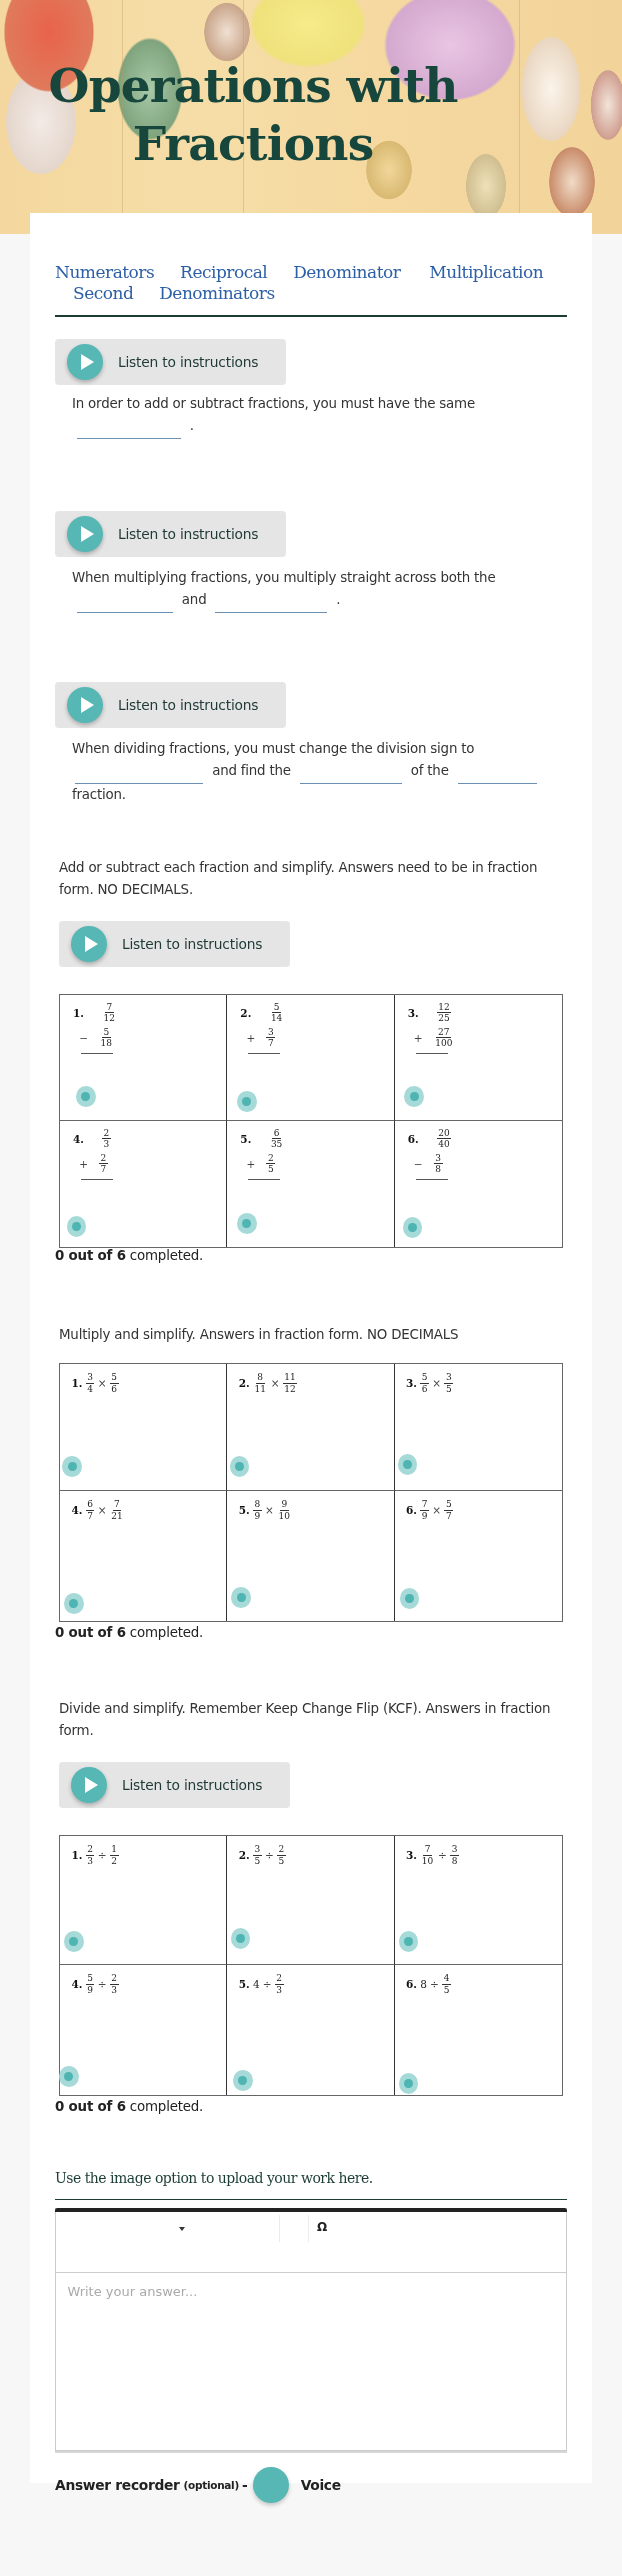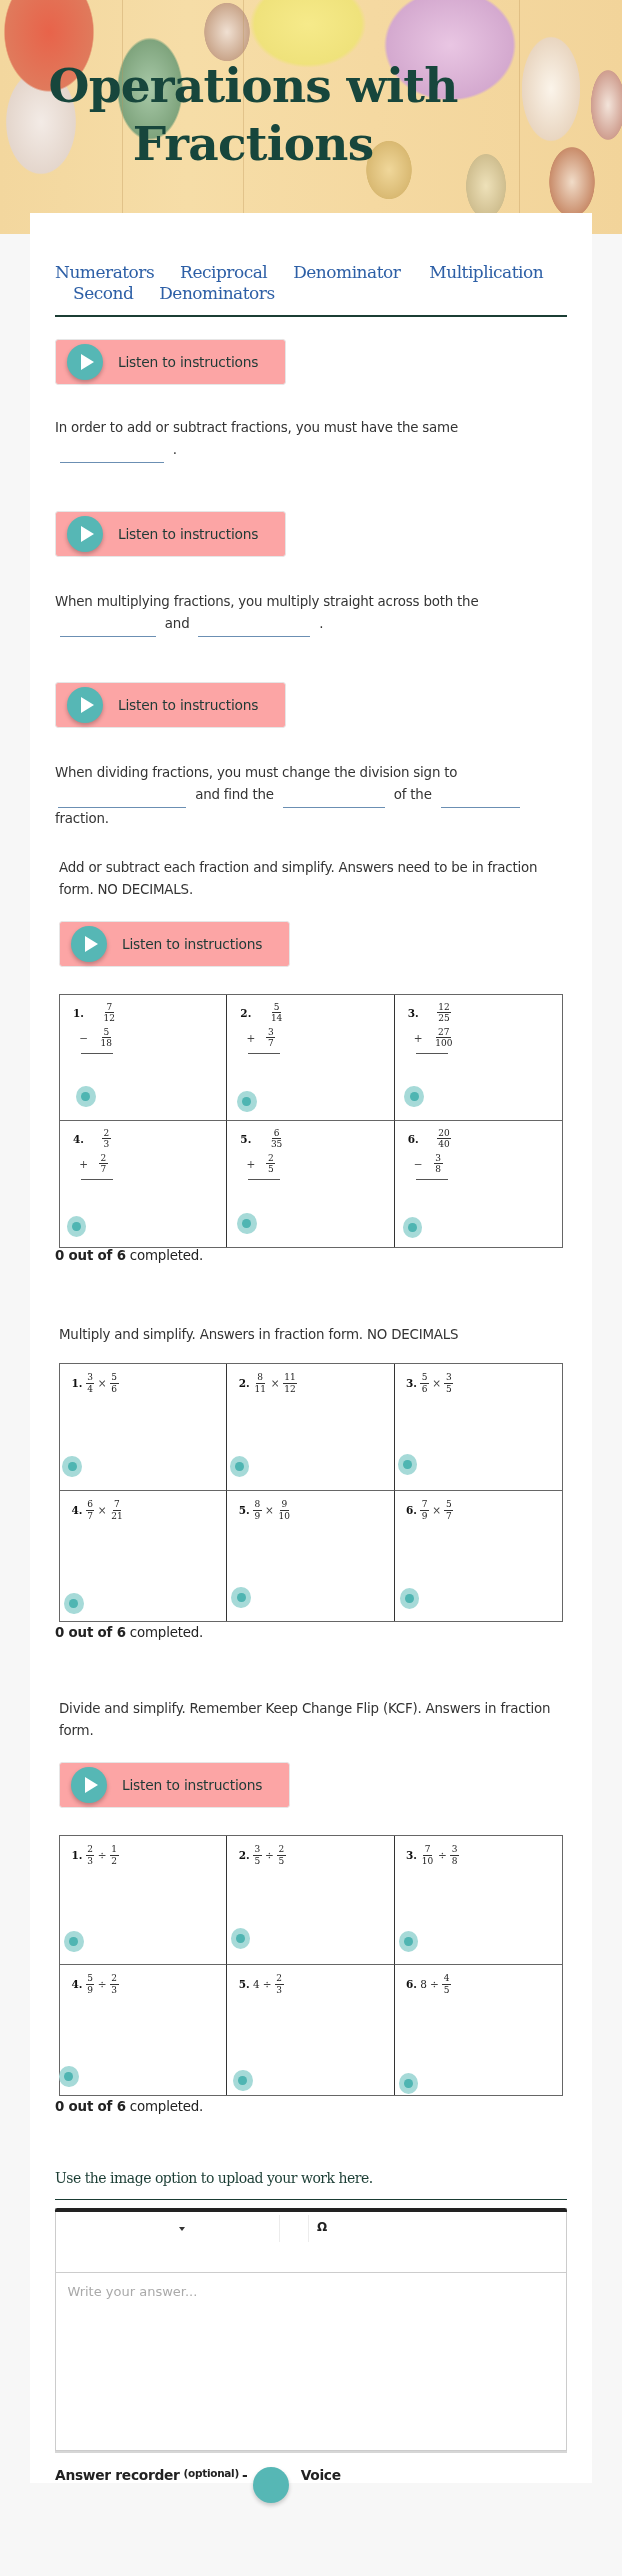--- a/index.html
+++ b/index.html
@@ -36,34 +36,34 @@
   .inner { position: absolute; left: 25px; width: 512px; }
 
   .wb-title { top: 21px; font-family: "DejaVu Serif", serif; font-size: 18px; color: #1b3d34; font-weight: 600; letter-spacing: -0.5px; }
   .wb-words { top: 49px; font-family: "DejaVu Serif", serif; font-size: 17px; color: #2d5fa6; line-height: 21px; letter-spacing: -0.5px; }
   .wb-words span { display: inline-block; margin-right: 21px; }
   .wb-words .row2 { padding-left: 18px; }
   .wb-rule { top: 102px; height: 1.6px; background: #1b3d34; }
 
   .listen {
     position: absolute; left: 25px; width: 231px; height: 46px;
-    background: #fca5a5; border: 0.8px solid #e6e6e6; border-radius: 3.2px;
+    background: #e5e5e5; border: 0.8px solid #e6e6e6; border-radius: 3.2px;
     display: flex; align-items: center;
   }
   .listen .play {
     width: 36px; height: 36px; border-radius: 50%; background: #56b7b5; margin-left: 11.4px;
     box-shadow: 0 2.4px 4px rgba(0,0,0,0.25); position: relative;
   }
   .listen .play::after {
     content: ""; position: absolute; left: 13.8px; top: 9.7px;
     border-left: 13px solid #fff; border-top: 8px solid transparent; border-bottom: 8px solid transparent;
   }
   .listen .label { margin-left: 14.6px; font-size: 13.8px; color: #1f3a36; letter-spacing: -0.2px; }
 
-  .q-text { position: absolute; left: 25px; width: 512px; font-size: 13.4px; color: #333; line-height: 22px; letter-spacing: -0.2px; margin-top: 24px; }
+  .q-text { position: absolute; left: 42px; width: 512px; font-size: 13.4px; color: #333; line-height: 22px; letter-spacing: -0.2px; }
   .blank { display: inline-block; border-bottom: 1.2px solid #6b8fb3; height: 16px; vertical-align: -4.9px; margin: 0 4.9px; }
 
   .instr { position: absolute; left: 29px; width: 503px; font-size: 13.4px; color: #333; line-height: 22px; letter-spacing: -0.2px; }
 
   .grid {
     position: absolute; left: 29px; width: 504px;
     border: 1.2px solid #666; display: grid; grid-template-columns: repeat(3, 1fr);
   }
   .grid .cell { border-right: 1.2px solid #333; border-bottom: 1.2px solid #666; position: relative; }
   .grid .cell:nth-child(3n) { border-right: none; }
@@ -99,21 +99,21 @@
   .editor .topbar { height: 4px; background: #222; border-radius: 2.4px 2.4px 0 0; margin-left: -0.8px; margin-right: -0.8px; }
   .editor .toolbar { height: 61px; border-bottom: 1.6px solid #ccc; position: relative; }
   .editor .caret { position: absolute; left: 123px; top: 14.6px; width: 0; height: 0; border-left: 3.2px solid transparent; border-right: 3.2px solid transparent; border-top: 4px solid #333; }
   .editor .sep1 { position: absolute; left: 223px; top: 3.2px; width: 0.8px; height: 27px; background: #ececec; }
   .editor .sep2 { position: absolute; left: 252px; top: 3.2px; width: 0.8px; height: 27px; background: #ececec; }
   .editor .omega { position: absolute; left: 261px; top: 8px; font-size: 12px; font-weight: bold; color: #222; }
   .editor .answer { position: absolute; left: 0; top: 65px; width: 511px; height: 177px; border: none; padding: 11.4px; font-family: "DejaVu Sans", sans-serif; font-size: 13px; color: #333; resize: none; background: transparent; outline: none; }
   .editor .answer::placeholder { color: #aaa; }
   .editor-shadow { position: absolute; left: 25px; top: 2238px; width: 512px; height: 1.6px; background: #d6d6d6; }
 
-  .recorder { position: absolute; left: 25px; top: 2254px; display: flex; font-size: 13.8px; font-weight: bold; color: #222; letter-spacing: -0.3px; }
+  .recorder { position: absolute; left: 25px; top: 2254px; display: flex; align-items: center; font-size: 13.8px; font-weight: bold; color: #222; letter-spacing: -0.3px; }
   .recorder .opt { font-size: 10.5px; margin-left: 4px; }
   .recorder .dash { margin-left: 3.2px; }
   .recorder .voice-btn { width: 36px; height: 36px; border-radius: 50%; background: #56b7b5; margin-left: 5.7px; box-shadow: 0 2.4px 4px rgba(0,0,0,0.2); }
   .recorder .voice { margin-left: 11.4px; }
 </style>
 </head>
 <body>
 
 <div class="hero">
   <div class="plank" style="left:122px"></div>

